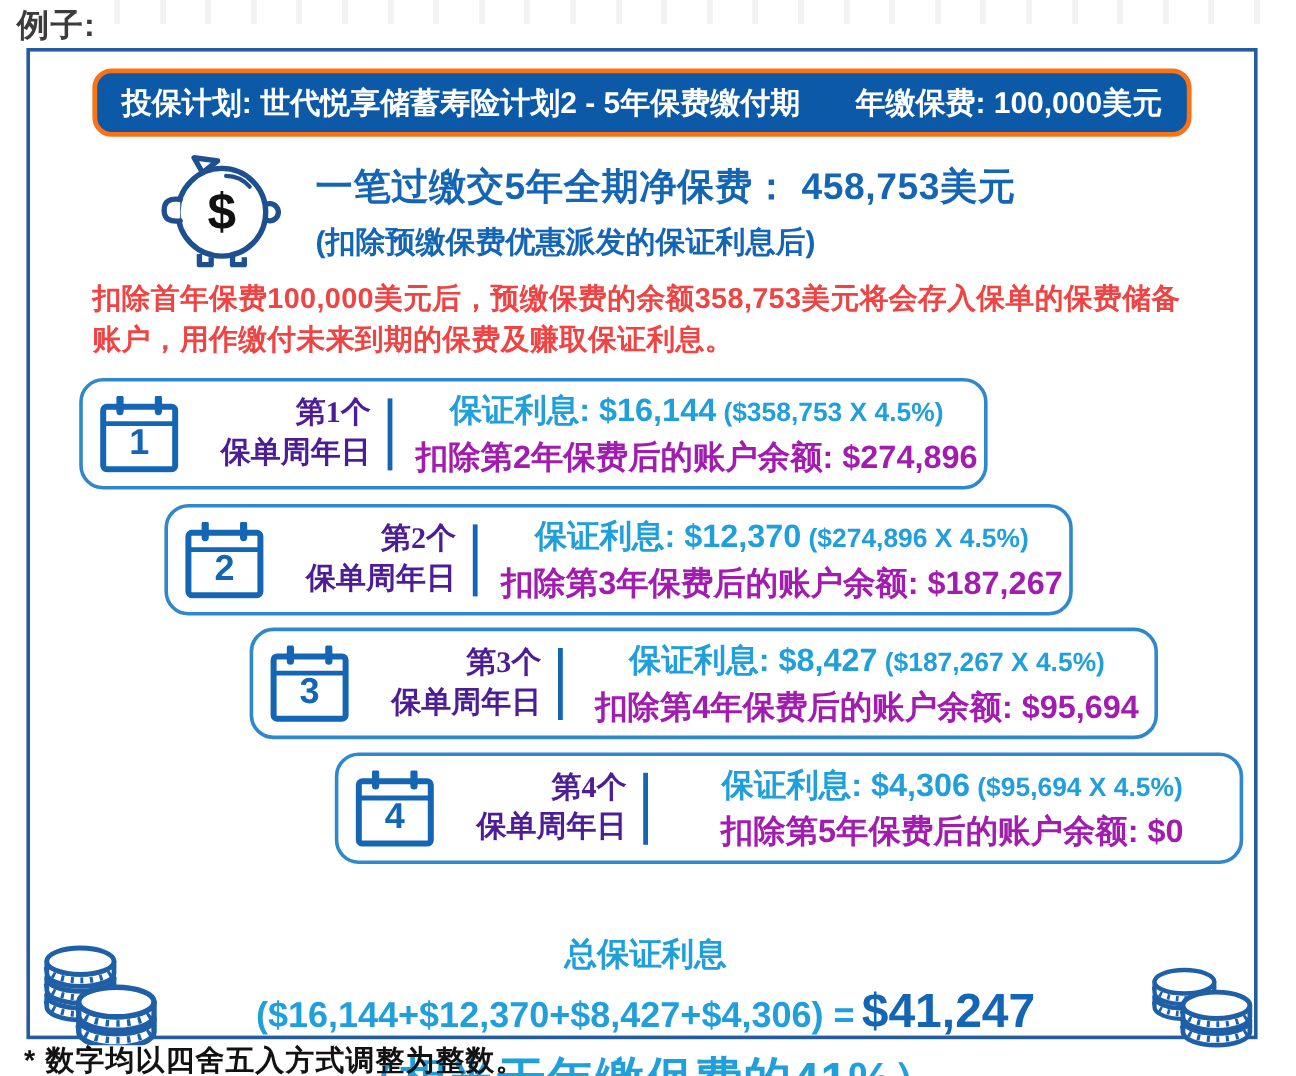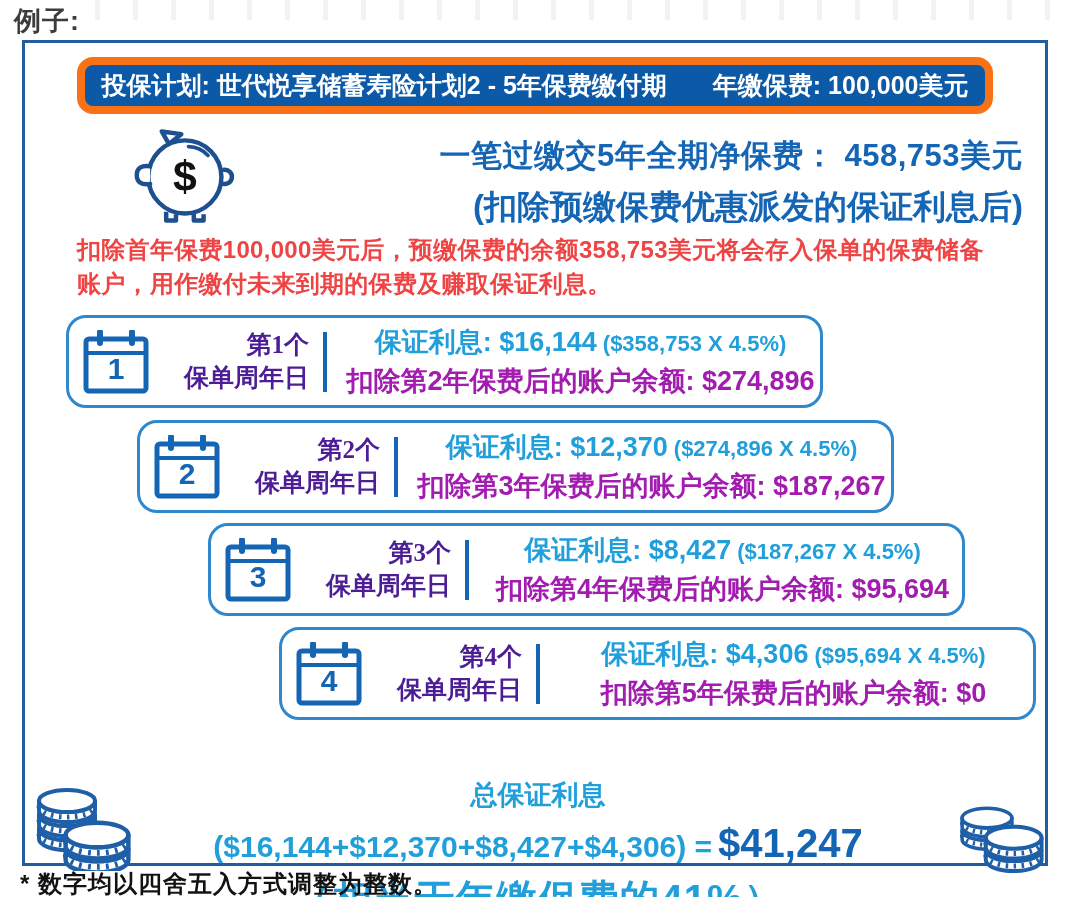--- a/index.html
+++ b/index.html
@@ -19,29 +19,29 @@
   .example-label{
     position:absolute; left:14px; top:3px;
     font-size:27px; color:#3c3c3c; letter-spacing:1px;
   }
   .board{
     position:absolute; left:22px; top:40px; width:1026px; height:826px;
     border:3px solid #235d9f; background:#ffffff;
   }
   .header-bar{
     position:absolute; left:52px; top:14px; width:916px; height:57px;
-    background:#0c5aa7; border:8px solid #f97316; border-radius:16px;
+    background:#0c5aa7; border:4px solid #f97316; border-radius:16px;
     display:flex; align-items:center; justify-content:center; gap:46px;
     color:#ffffff; font-size:25px; white-space:nowrap;
   }
   .summary-row{ position:absolute; left:78px; top:76px; width:900px; }
   .piggy{ position:absolute; left:22px; top:8px; width:118px; height:98px; }
-  .summary-text{ position:absolute; left:160px; top:16px; width:760px; text-align:right; }
+  .summary-text{ position:absolute; left:160px; top:16px; width:760px; text-align:left; }
   .summary-title{ font-size:31px; color:#1565b5; letter-spacing:.5px; }
-  .summary-subtitle{ font-size:33px; color:#1565b5; margin-top:8px; }
+  .summary-subtitle{ font-size:25px; color:#1565b5; margin-top:8px; }
   .paragraph{
     position:absolute; left:52px; top:190px; width:965px;
     font-size:24px; color:#ef4444; line-height:1.43; letter-spacing:.3px;
   }
   .anniv-row{
     position:absolute; width:757px; height:93px;
     border:3px solid #2f88cc; border-radius:20px; background:#fff;
     display:flex; align-items:center;
   }
   .anniv-row.r0{ left:41px;  top:272px; }

